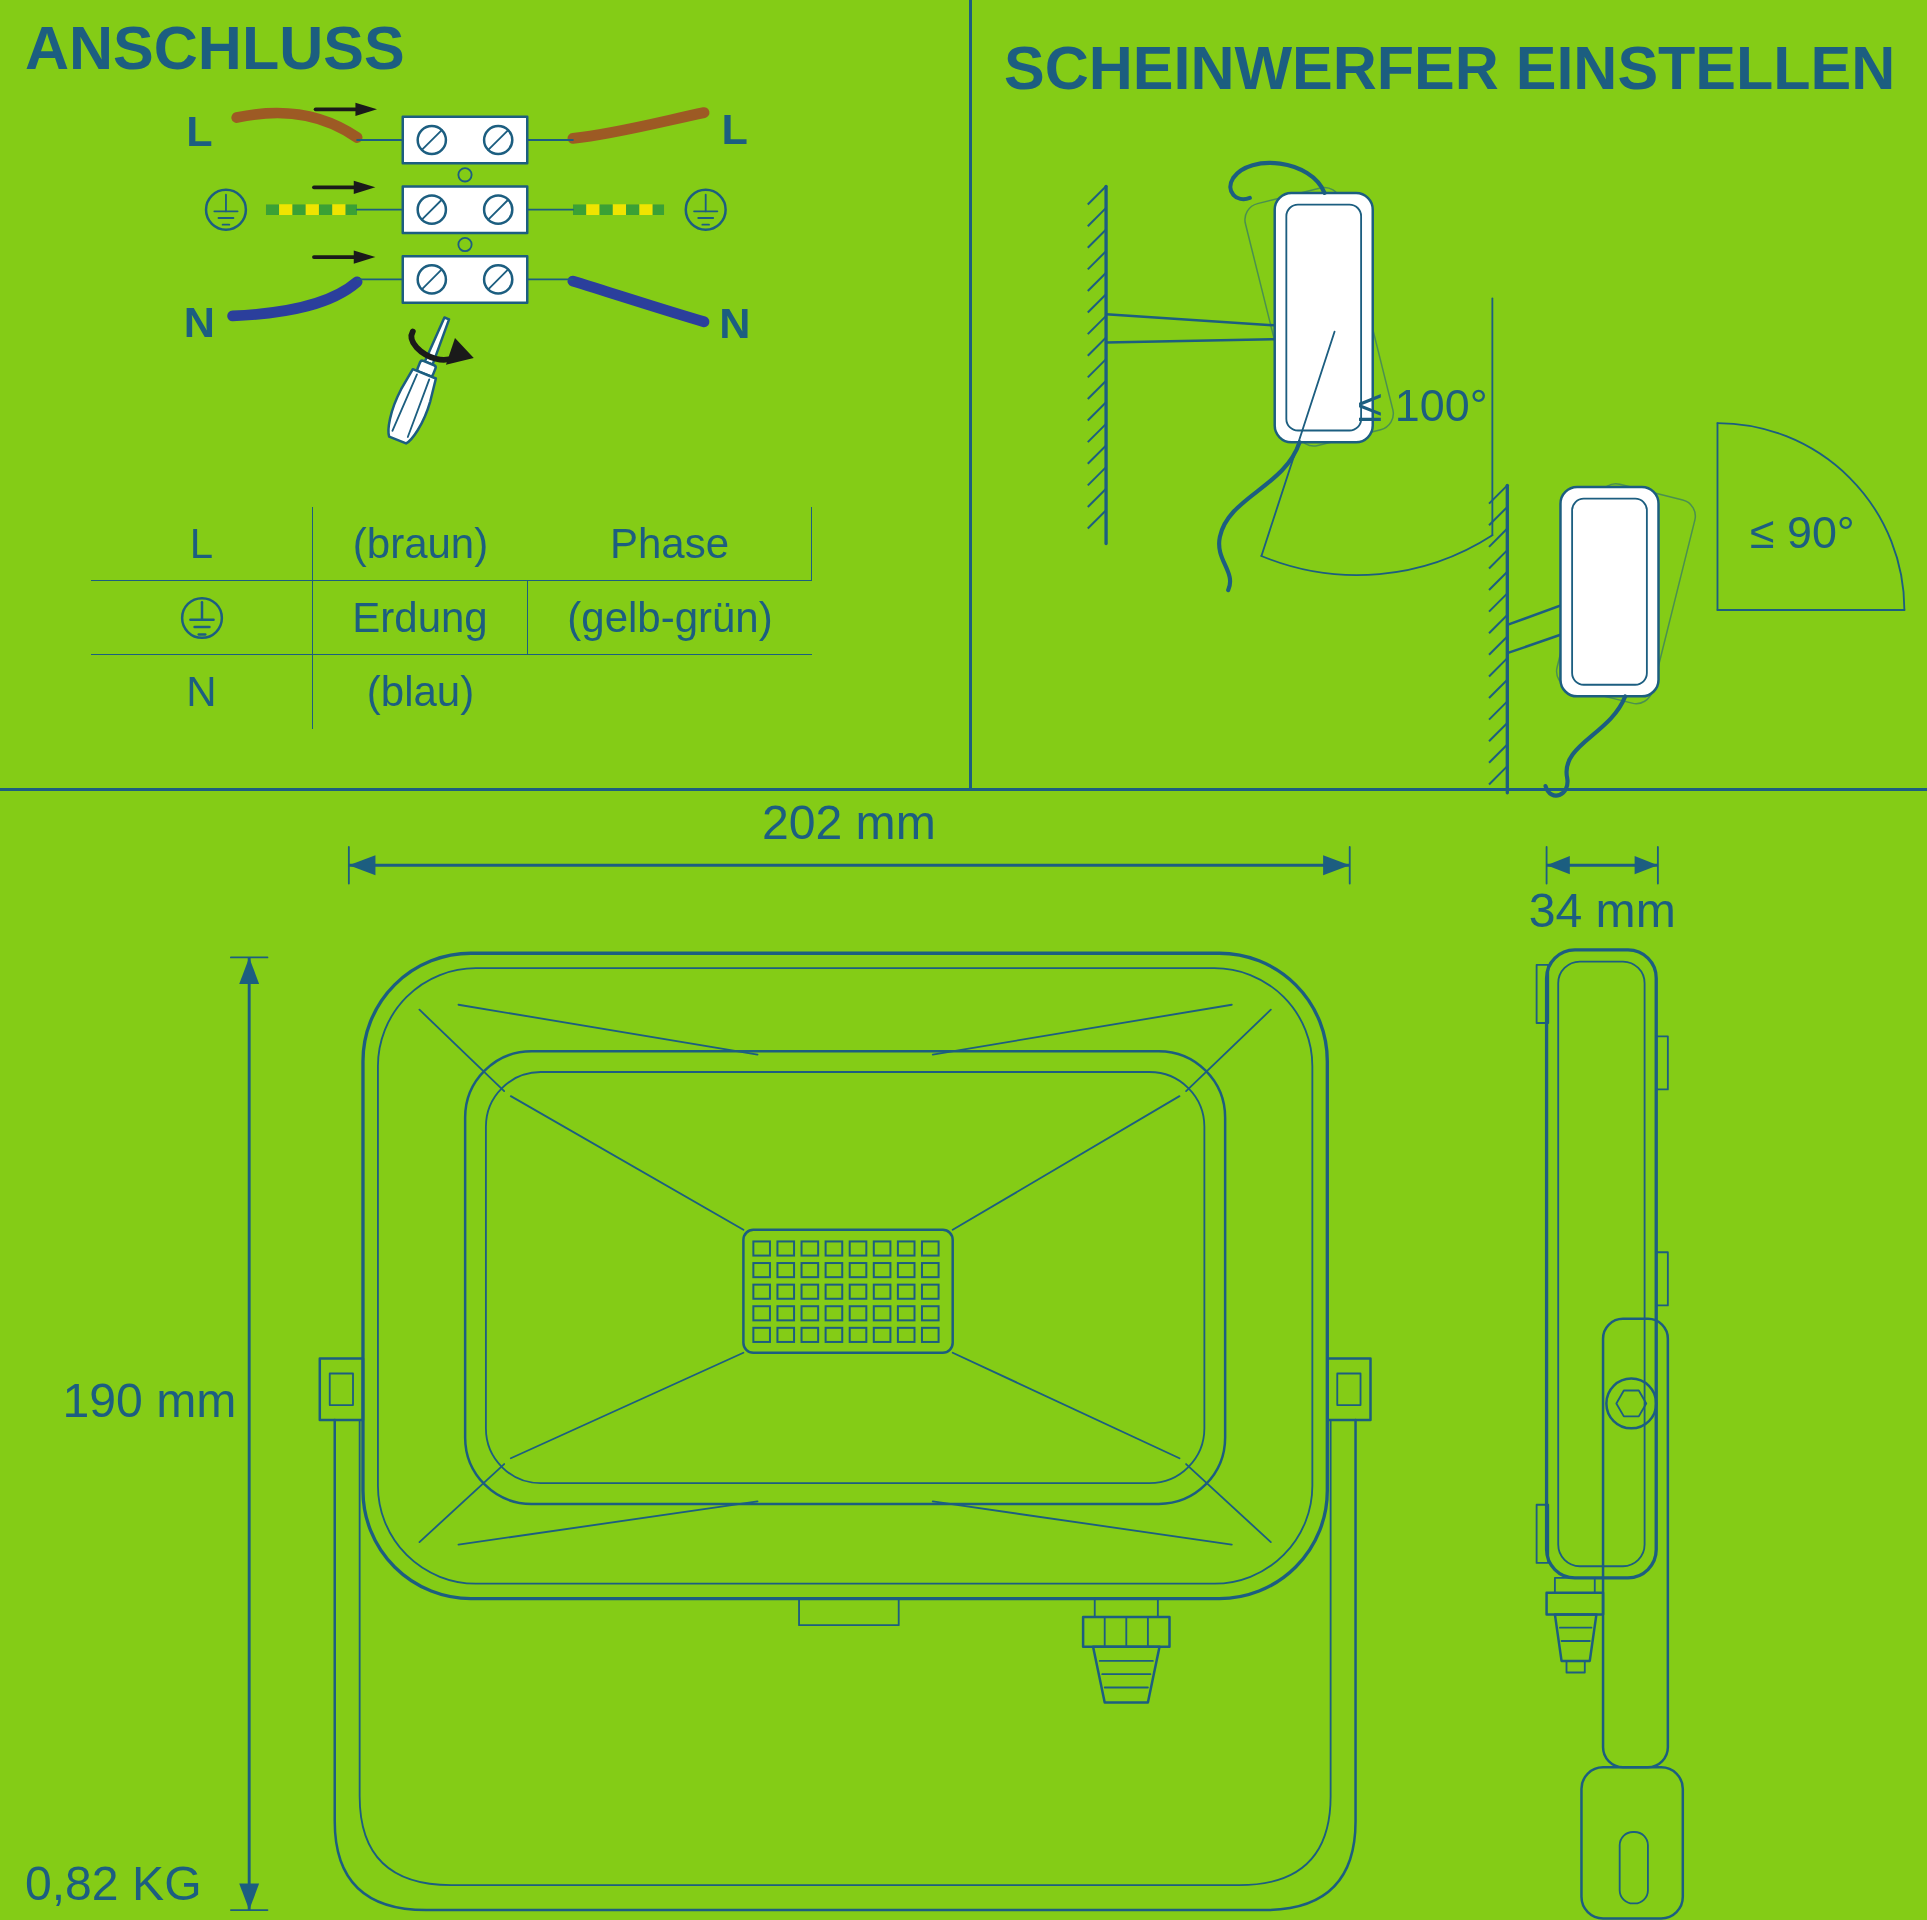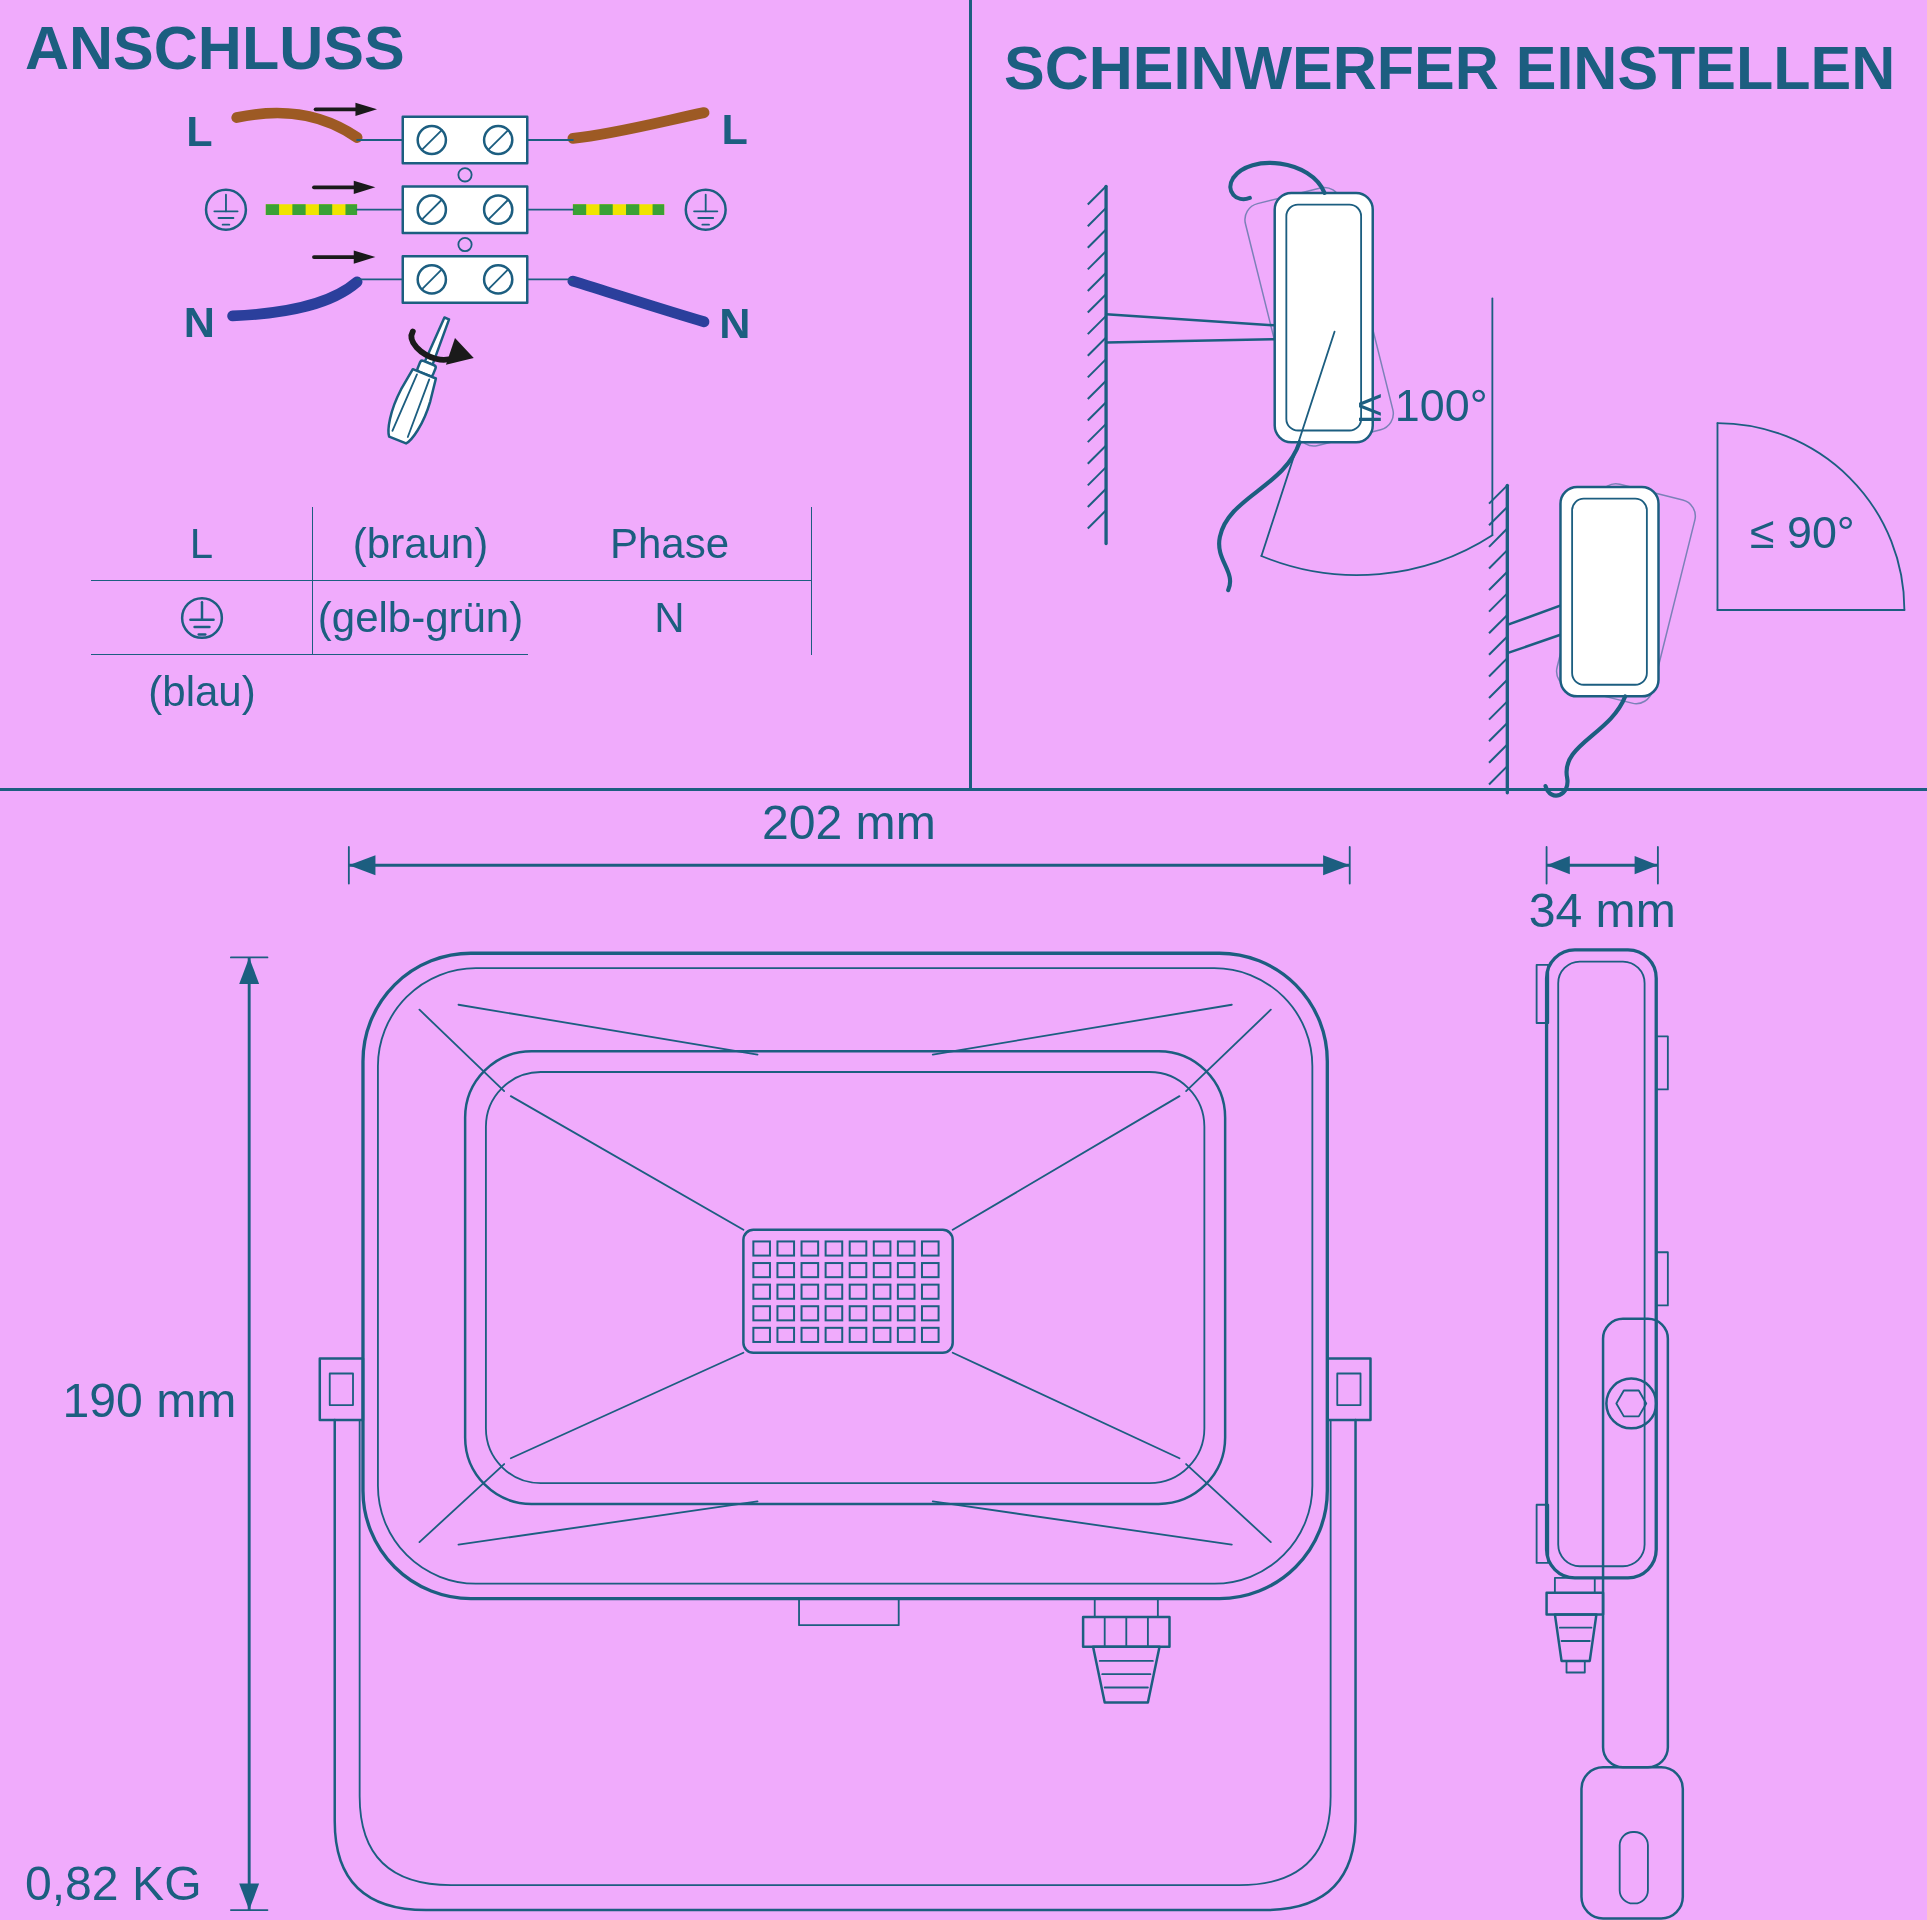--- a/index.html
+++ b/index.html
@@ -1,21 +1,21 @@
 <!DOCTYPE html>
 <html style="--ink: #1c5e80; --brown: #9d5a24; --blue: #2b3f9c; --yellow: #f0e400; --green: #3aa135; --black: #1a1a1a;font-size:13.3px"><head>
 <meta charset="utf-8">
 <style>
   :root{
     --ink:#1c5e80; --brown:#9d5a24; --blue:#2b3f9c;
     --yellow:#f0e400; --green:#3aa135; --black:#1a1a1a;
   }
   *{margin:0;padding:0;box-sizing:border-box;}
   body{background:#ffffff;font-family:"Liberation Sans",sans-serif;}
-  #canvas{position:relative;width:1927px;height:1921px;background:#f0abfc;overflow:hidden;}
+  #canvas{position:relative;width:1927px;height:1921px;background:#84cc16;overflow:hidden;}
   .section{position:absolute;}
   .sec-title{position:absolute;font-weight:700;font-size:61px;color:var(--ink);letter-spacing:0;white-space:nowrap;}
   .vdivider{position:absolute;left:969px;top:0;width:3.3px;height:789px;background:var(--ink);}
   .hdivider{position:absolute;left:0;top:788px;width:1927px;height:3.3px;background:var(--ink);}
 
   
   svg{position:absolute;overflow:visible;}
   .ln{stroke:var(--ink);stroke-width:3;fill:none;stroke-linecap:round;stroke-linejoin:round;}
   .ln2{stroke:var(--ink);stroke-width:2.2;fill:none;stroke-linecap:round;stroke-linejoin:round;}
   .ln4{stroke:var(--ink);stroke-width:4;fill:none;stroke-linecap:round;stroke-linejoin:round;}
@@ -141,20 +141,21 @@
 
       <div class="cell b-right b-bottom">
         <svg class="eicon" width="48" height="50" viewBox="0 0 58 60" style="position:static;">
           <circle cx="29" cy="30" r="24"></circle>
           <line x1="29" y1="11" x2="29" y2="32"></line>
           <line x1="15" y1="32" x2="43" y2="32"></line>
           <line x1="20" y1="41" x2="38" y2="41"></line>
           <line x1="25" y1="50" x2="33" y2="50"></line>
         </svg>
       </div>
+      <div class="cell b-right b-bottom">Erdung</div>
       <div class="cell b-bottom">(gelb-grün)</div>
 
       <div class="cell b-right">N</div>
       <div class="cell">(blau)</div>
     </div>
   </div>
 
   <div class="section" style="left:969px;top:0;width:959px;height:788px;margin-top:20px;">
     <div class="sec-title" style="left:35px;top:13.3px;">SCHEINWERFER EINSTELLEN</div>
 

